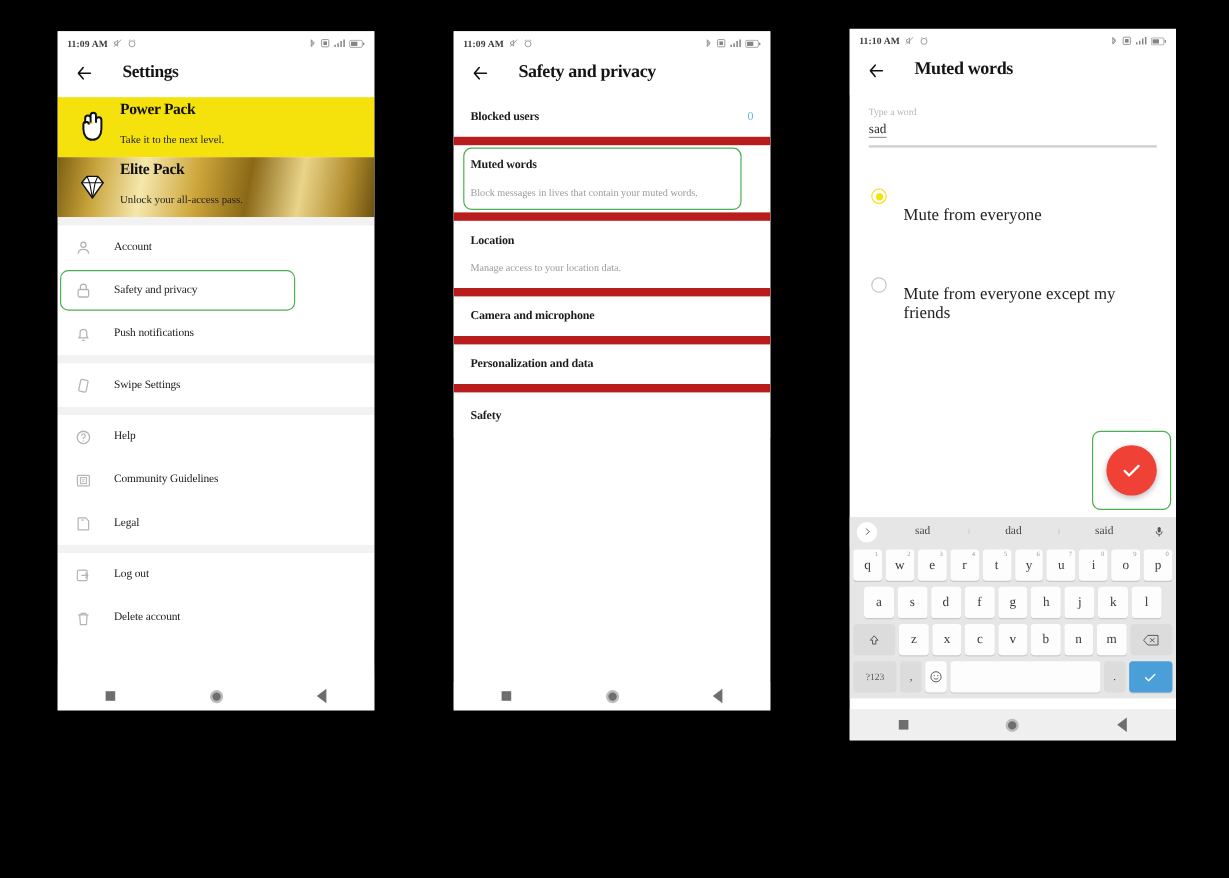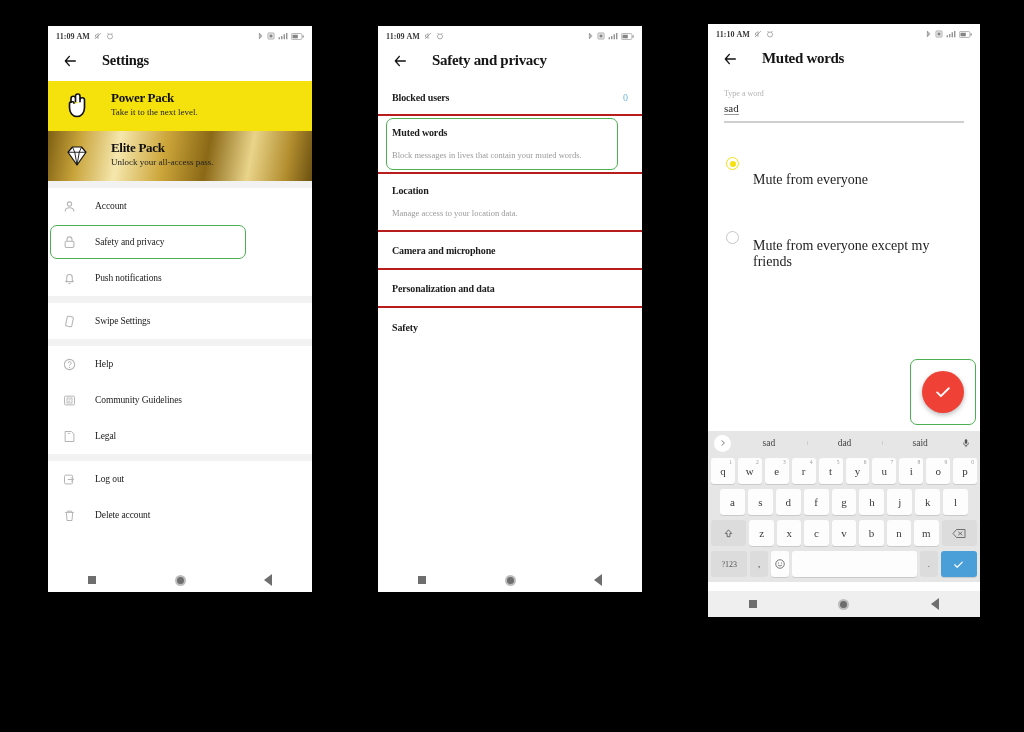--- a/index.html
+++ b/index.html
@@ -43,40 +43,40 @@
   }
   .appbar .back { width: 16px; height: 16px; flex: 0 0 auto; cursor: pointer; }
   .appbar .title {
     font-size: 15px; font-weight: bold; color: #141414;
     letter-spacing: -0.3px;
   }
   #phone1 .appbar .title { font-size: 14.5px; }
 
   
   .promo {
-    display: flex; align-items: flex-start; gap: 19px;
+    display: flex; align-items: flex-end; gap: 8px;
     padding: 10px 14px;
     cursor: pointer;
   }
   .promo-power { background: #F5E10C; height: 50px; }
   .promo-elite {
     height: 50px;
     background: linear-gradient(100deg,#8a6a15 0%,#c9a53c 10%,#f3e2a0 26%,
       #d8b košt 0%, #cfa83b 42%, #8c6a18 58%, #e6cf7e 74%, #b99433 88%, #6f5311 100%);
   }
   .promo-elite {
     background: linear-gradient(100deg,#7d5f12 0%,#c8a33a 12%,#f5e7ad 27%,
       #cda63a 44%, #8a6816 60%, #e9d48a 76%, #b28d2e 90%, #6b5010 100%);
   }
   .promo-txt .ptitle {
     font-size: 13px; font-weight: bold; color: #0f0f0f;
     letter-spacing: -0.3px; line-height: 1.15;
   }
   .promo-txt .psub {
-    font-size: 9px; color: #232323; margin-top: 1px; line-height: 1.15;
+    font-size: 9px; color: #232323; margin-top: 12px; line-height: 1.15;
   }
   .promo-ico { width: 30px; height: 30px; flex: 0 0 auto; }
 
   
   .list { background: #ffffff; }
   .grp-gap { height: 7px; background: #f2f2f2; }
   .row {
     display: flex; align-items: center; gap: 18px;
     padding: 0 14px; height: 36px;
     cursor: pointer; position: relative;
@@ -86,21 +86,21 @@
   .hl-box {
     position: absolute;
     border: 1.6px solid #4caf50;
     border-radius: 7px;
     pointer-events: none;
   }
 
   
   .srow {
     padding: 11px 14px 11px 14px;
-    border-bottom: 2px solid #b91c1c;
+    border-bottom: 7px solid #b91c1c;
     position: relative; cursor: pointer;
     display: flex; justify-content: space-between; align-items: flex-start;
   }
   .srow .stitle { font-size: 10px; font-weight: bold; color: #1c1c1c; letter-spacing: -0.15px; }
   .srow .ssub { font-size: 8.5px; color: #9a9a9a; margin-top: 12px; line-height: 1.3; max-width: 200px; }
   .srow .scount { font-size: 10px; color: #6fb8d8; }
   .srow.tall { min-height: 52px; }
 
   
   .field-wrap { padding: 10px 16px 0 16px; }

